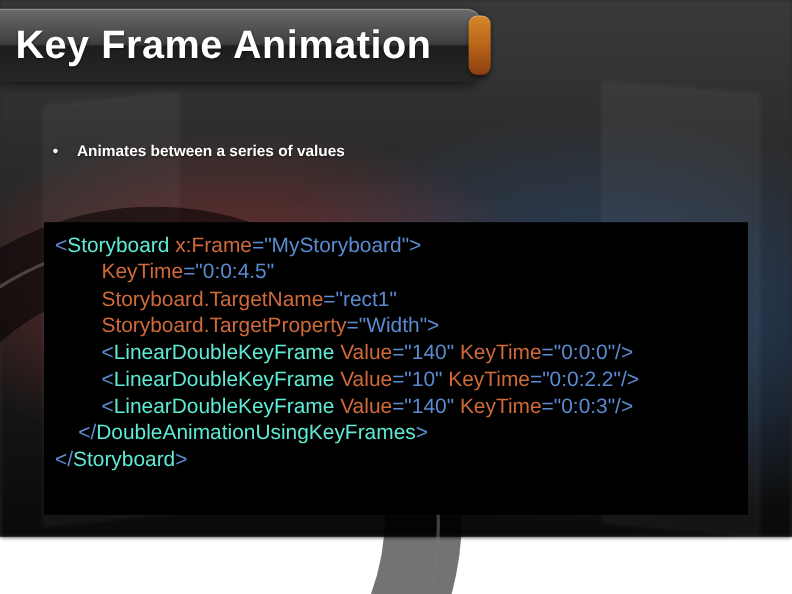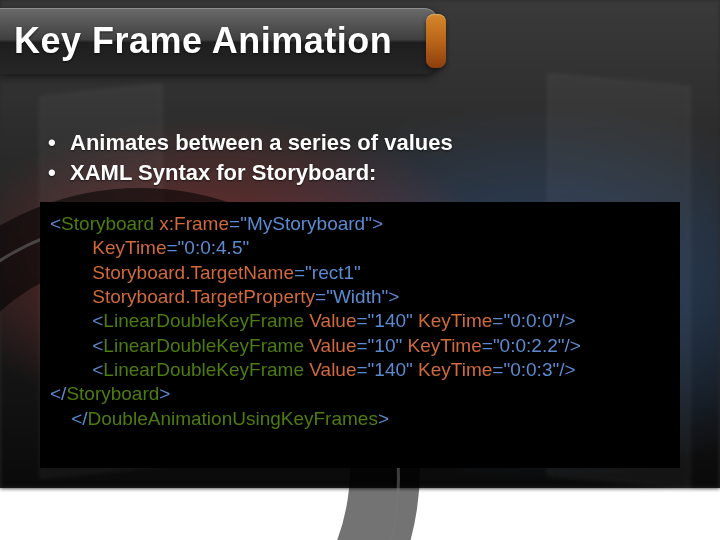--- a/index.html
+++ b/index.html
@@ -66,21 +66,21 @@
   }
 
   
   .body {
     position: absolute;
     left: 40px; top: 128px; right: 40px;
     color: #fff;
   }
   .body ul { list-style: none; }
   .body li {
-    font-size: 22px;
+    font-size: 14px;
     font-weight: 600;
     line-height: 1.35;
     padding-left: 30px;
     position: relative;
     text-shadow: 0 1px 2px rgba(0,0,0,0.6);
   }
   .body li::before {
     content: "•";
     position: absolute;
     left: 8px;
@@ -96,49 +96,48 @@
     height: 266px;
     background: #000;
     padding: 10px 10px 10px 10px;
     font-family: Arial, "Segoe UI", sans-serif;
     font-size: 19px;
     line-height: 1.28;
     color: #fff;
     overflow: hidden;
   }
   .codeblock .ln { white-space: pre; }
-  .tag   { color: #4d7c0f; }   
+  .tag   { color: #5eead4; }   
   .attr  { color: #d06a3a; }   
   .val   { color: #5a8bd0; }   
   .punct { color: #5a8bd0; }
   .bold  { font-weight: 400; }
 </style>
 </head>
 <body>
 
 <div class="slide">
   <div class="bg"></div>
   <div class="arc"></div>
   <div class="arc2"></div>
 
   <div class="titlebar">
     <h1>Key Frame Animation</h1>
   </div>
 
   <div class="body">
     <ul>
       <li>Animates between a series of values</li>
-      <li>XAML Syntax for Storyboard:</li>
     </ul>
   </div>
 
   <div class="codeblock">
     <div class="ln"><span class="punct">&lt;</span><span class="tag">Storyboard</span><span> </span><span class="attr">x:Frame</span><span class="punct">=</span><span class="val">"MyStoryboard"</span><span class="punct">&gt;</span></div>
     <div class="ln"><span>        </span><span class="attr">KeyTime</span><span class="punct">=</span><span class="val">"0:0:4.5"</span></div>
     <div class="ln"><span>        </span><span class="attr">Storyboard.TargetName</span><span class="punct">=</span><span class="val">"rect1"</span></div>
     <div class="ln"><span>        </span><span class="attr">Storyboard.TargetProperty</span><span class="punct">=</span><span class="val">"Width"</span><span class="punct">&gt;</span></div>
     <div class="ln"><span>        </span><span class="punct">&lt;</span><span class="tag">LinearDoubleKeyFrame</span><span> </span><span class="attr bold">Value</span><span class="punct">=</span><span class="val">"140"</span><span> </span><span class="attr bold">KeyTime</span><span class="punct">=</span><span class="val">"0:0:0"</span><span class="punct">/&gt;</span></div>
     <div class="ln"><span>        </span><span class="punct">&lt;</span><span class="tag">LinearDoubleKeyFrame</span><span> </span><span class="attr bold">Value</span><span class="punct">=</span><span class="val">"10"</span><span> </span><span class="attr bold">KeyTime</span><span class="punct">=</span><span class="val">"0:0:2.2"</span><span class="punct">/&gt;</span></div>
     <div class="ln"><span>        </span><span class="punct">&lt;</span><span class="tag">LinearDoubleKeyFrame</span><span> </span><span class="attr bold">Value</span><span class="punct">=</span><span class="val">"140"</span><span> </span><span class="attr bold">KeyTime</span><span class="punct">=</span><span class="val">"0:0:3"</span><span class="punct">/&gt;</span></div>
+    <div class="ln"><span>    </span><span class="punct">&lt;/</span><span class="tag">DoubleAnimationUsingKeyFrames</span><span class="punct">&gt;</span></div>
     <div class="ln"><span class="punct">&lt;/</span><span class="tag">Storyboard</span><span class="punct">&gt;</span></div>
-    <div class="ln"><span>    </span><span class="punct">&lt;/</span><span class="tag">DoubleAnimationUsingKeyFrames</span><span class="punct">&gt;</span></div>
   </div>
 </div>
 
 </body></html>

